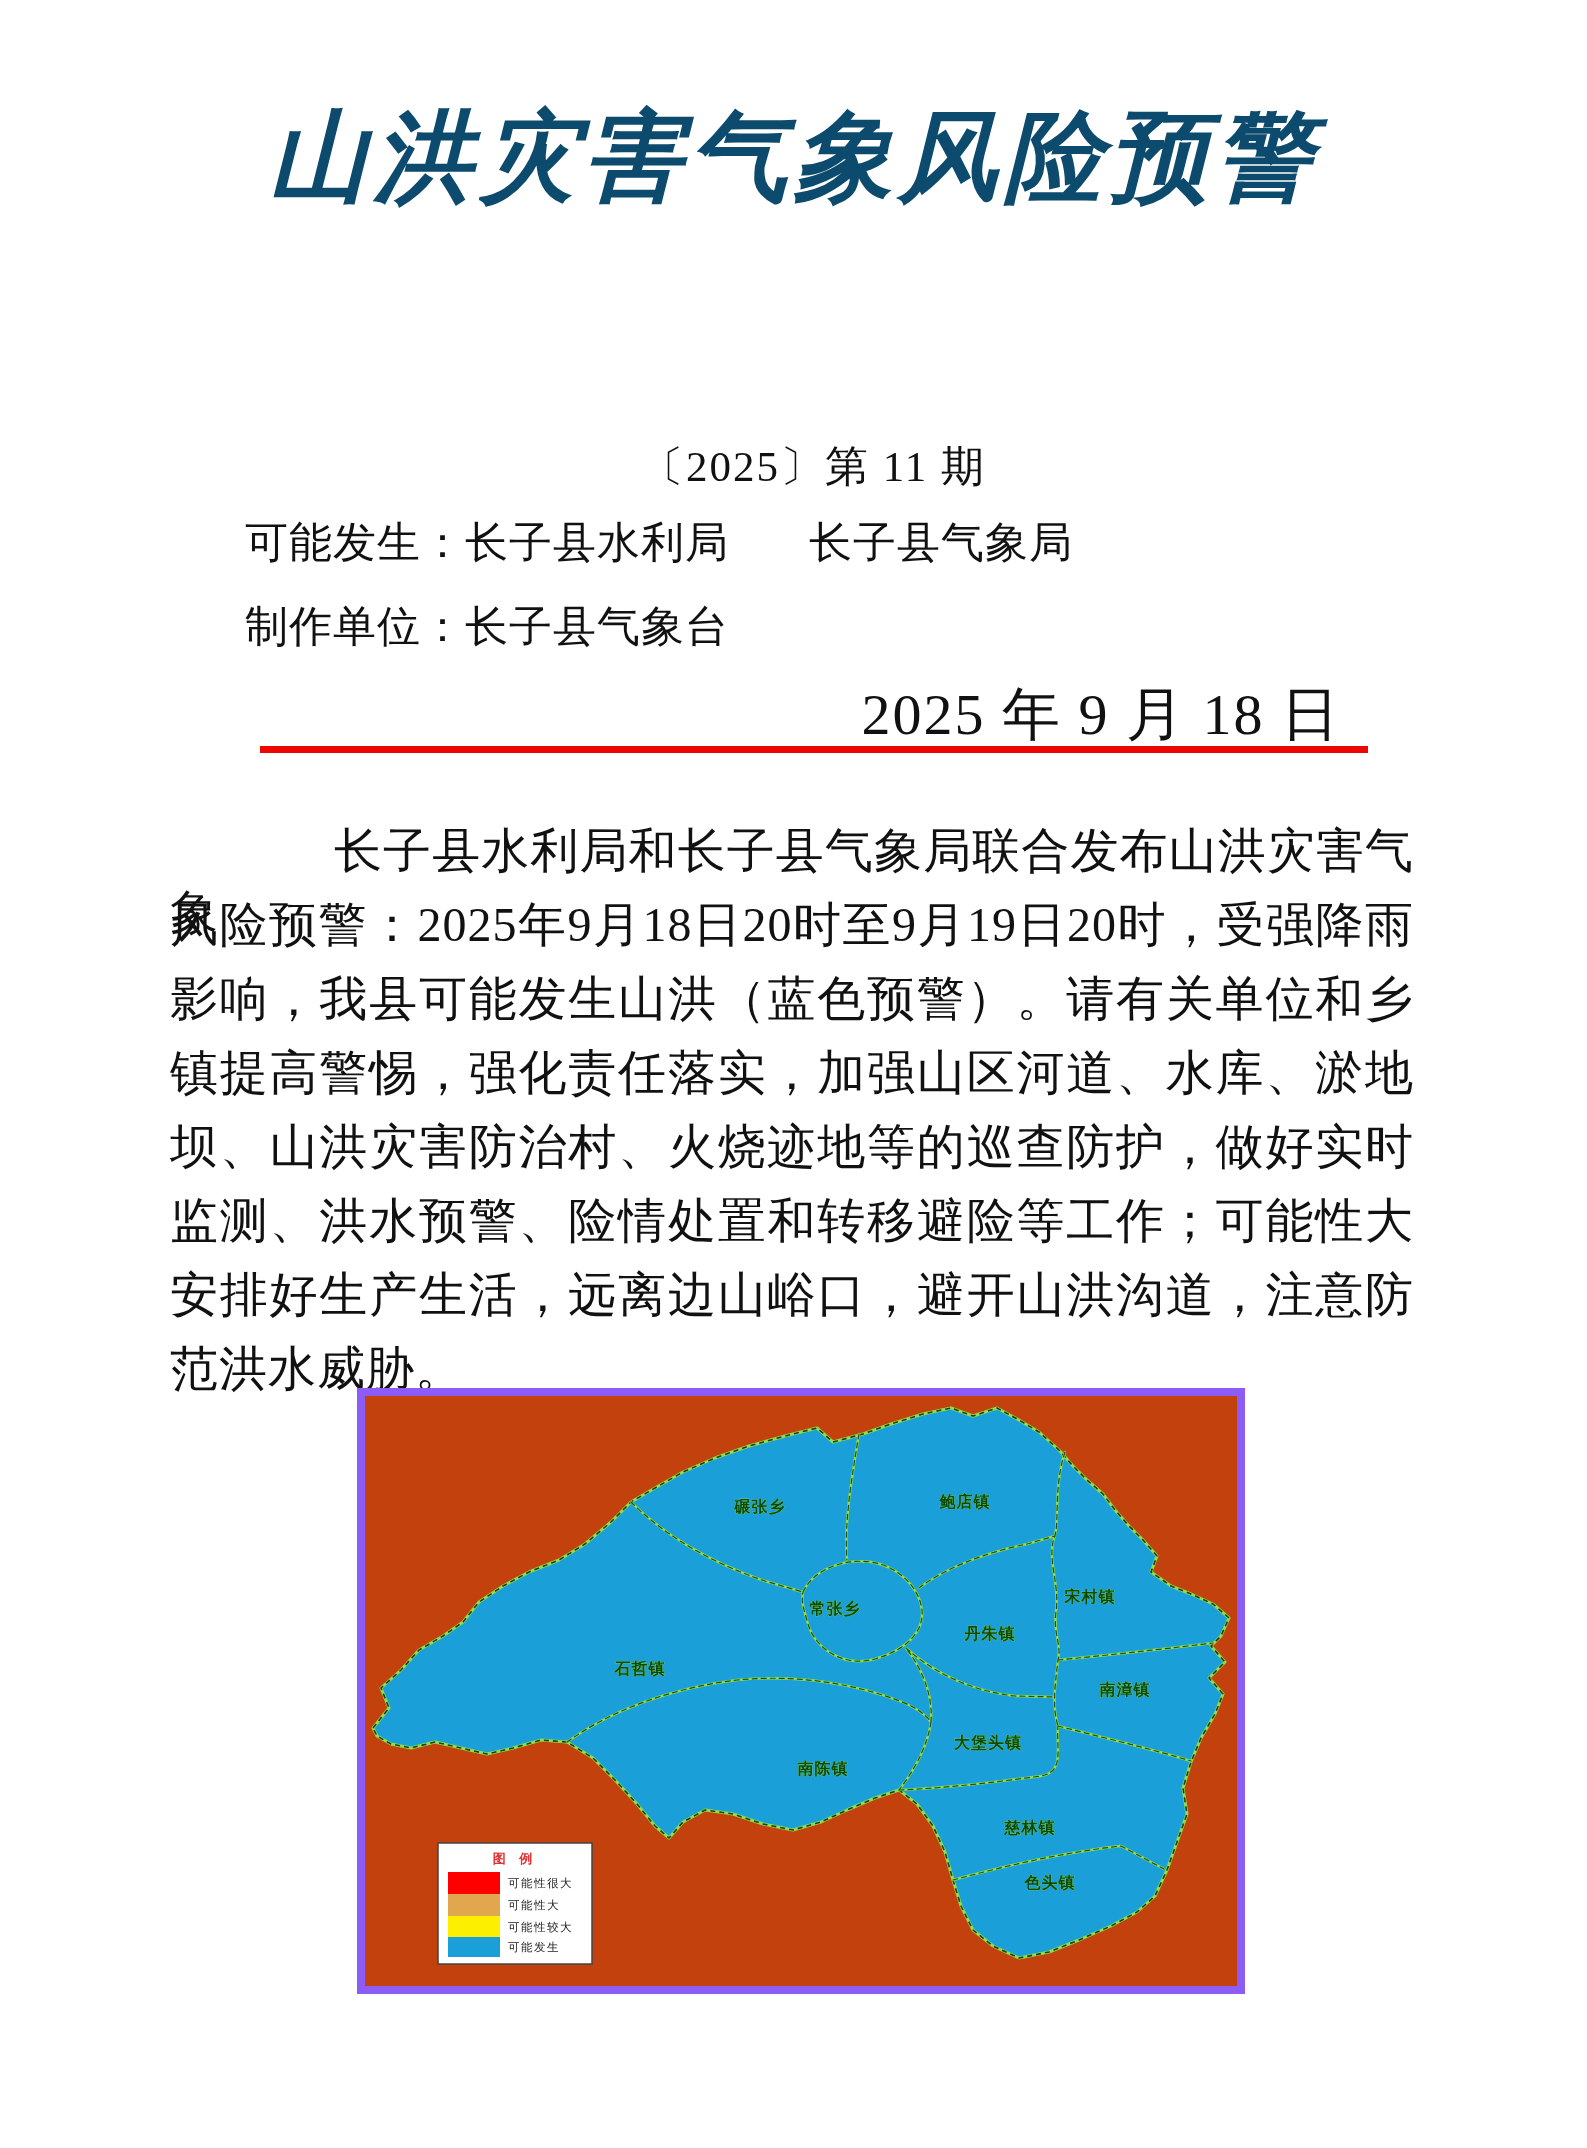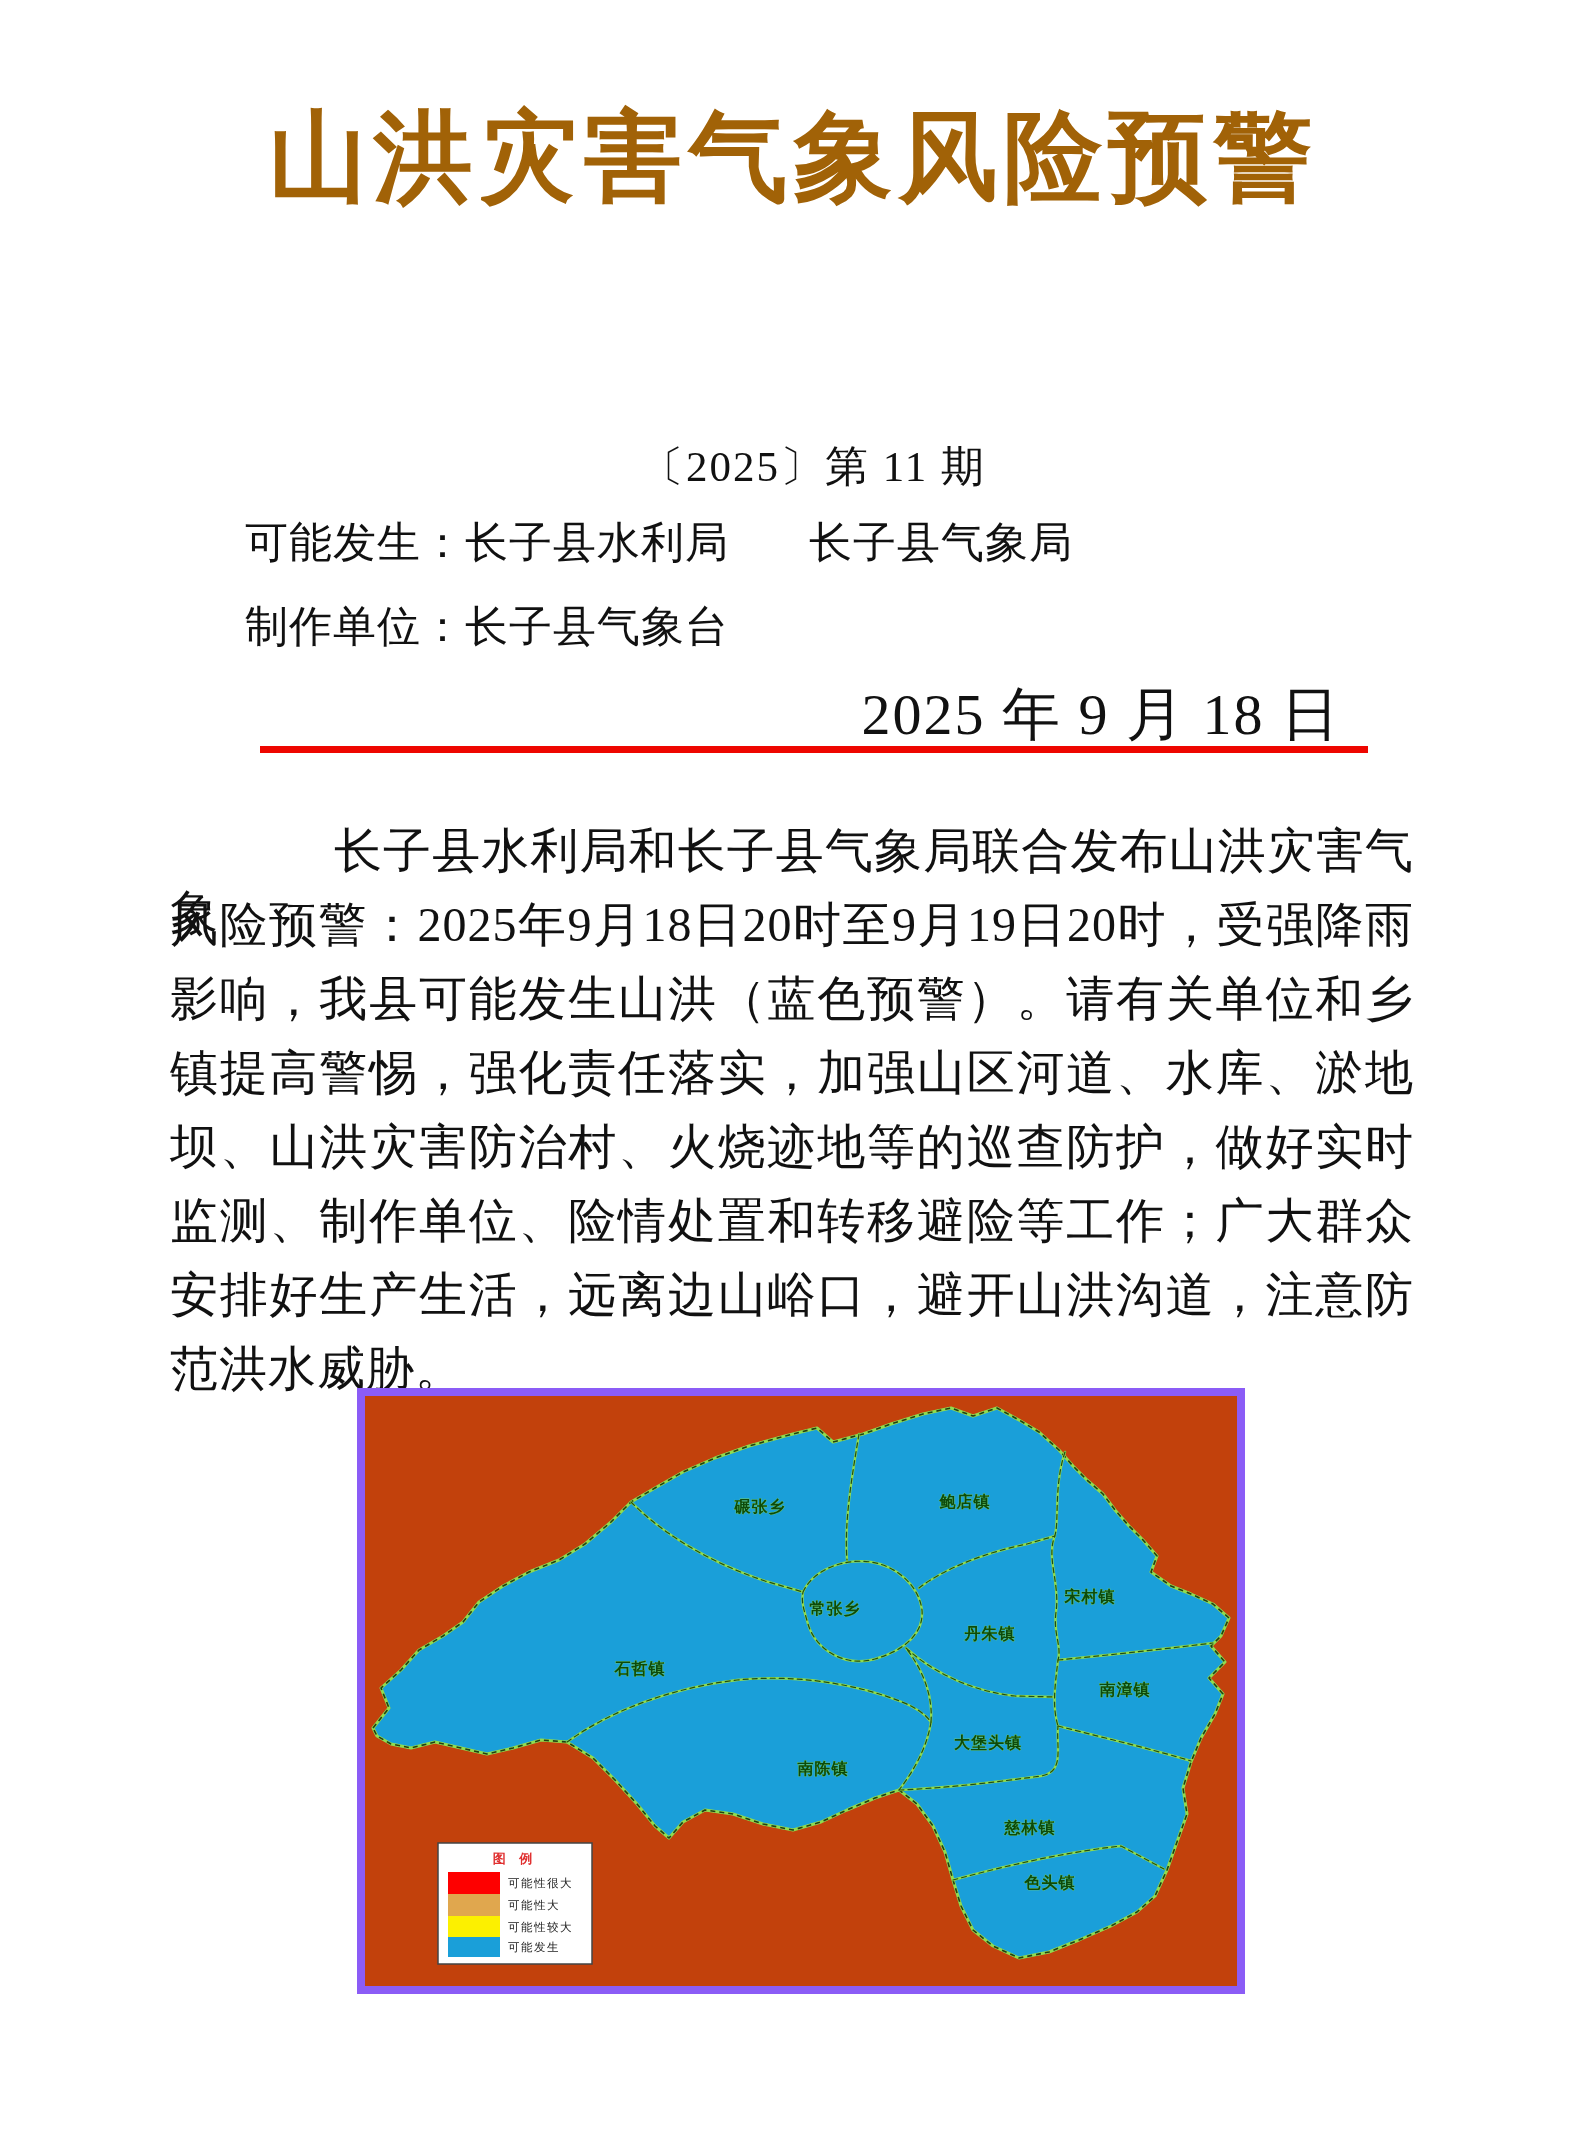--- a/index.html
+++ b/index.html
@@ -9,23 +9,24 @@
     background:#ffffff;
     font-family:"Liberation Serif","DejaVu Serif",serif;
     color:#111;
     overflow:hidden;
   }
   .doc-title{
     position:absolute;left:0;right:0;top:92px;
     text-align:center;
     font-size:99px;
     font-weight:bold;
-    color:#a16207;
+    color:#0c4a6e;
     letter-spacing:6px;
     margin:0;
+    font-style:italic;
   }
   .issue-line{
     position:absolute;left:40px;right:0;top:438px;
     text-align:center;
     font-size:43px;
     letter-spacing:2px;
   }
   .unit-line{
     position:absolute;left:245px;
     font-size:43px;
@@ -102,21 +103,21 @@
   <div class="date-line">2025 年 9 月 18 日</div>
 
   <div class="divider"></div>
 
   <div class="body-text">
     <div class="body-line first">长子县水利局和长子县气象局联合发布山洪灾害气象</div>
     <div class="body-line">风险预警：2025年9月18日20时至9月19日20时，受强降雨</div>
     <div class="body-line">影响，我县可能发生山洪（蓝色预警）。请有关单位和乡</div>
     <div class="body-line">镇提高警惕，强化责任落实，加强山区河道、水库、淤地</div>
     <div class="body-line">坝、山洪灾害防治村、火烧迹地等的巡查防护，做好实时</div>
-    <div class="body-line">监测、制作单位、险情处置和转移避险等工作；广大群众</div>
+    <div class="body-line">监测、洪水预警、险情处置和转移避险等工作；可能性大</div>
     <div class="body-line">安排好生产生活，远离边山峪口，避开山洪沟道，注意防</div>
     <div class="body-line last">范洪水威胁。</div>
   </div>
 
   <div class="map-frame">
     <svg width="872" height="590" viewBox="0 0 872 590">
 
       <g>
         <path stroke="#8fdc4f" stroke-width="3" stroke-linejoin="round" d="M8,332 L24,312 16,292 36,274 54,254 78,240 98,226 114,206 138,190 164,176 194,164 220,148 246,126 266,106
              290,92 318,76 350,62 384,50 420,40 452,32 468,46 498,38 526,28 558,18 586,12 608,20 632,12 654,24 674,36

